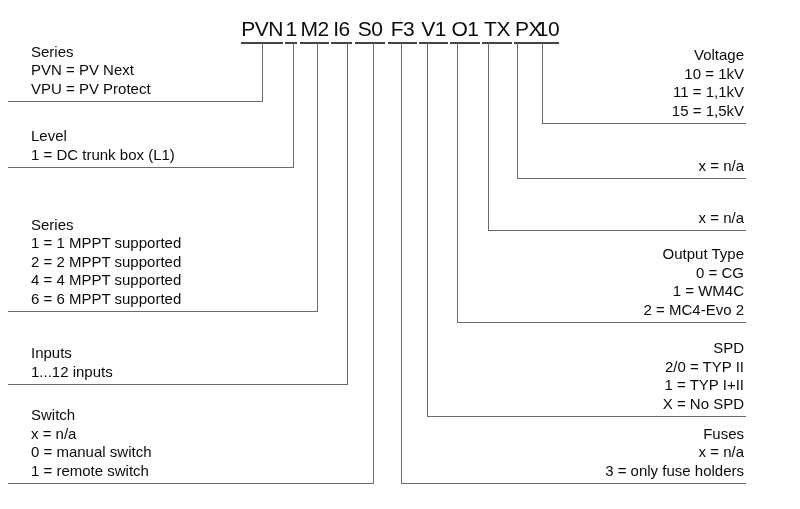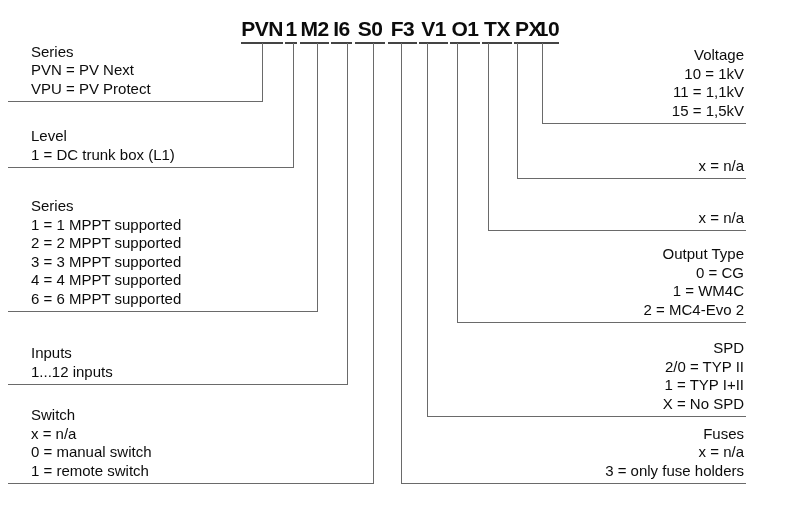--- a/index.html
+++ b/index.html
@@ -14,21 +14,21 @@
     position:relative;
     font-family:"Liberation Sans", sans-serif;
     color:var(--text);
     overflow:hidden;
   }
   
   .seg{
     position:absolute;
     top:16px;height:26px;
     border-bottom:2px solid var(--title-line);
-    font-weight:bold;
+    font-weight:normal;
     font-size:21px;
     letter-spacing:-0.5px;
     line-height:25px;
     display:flex;
     justify-content:center;
     align-items:flex-start;
     white-space:nowrap;
   }
   
   .vline{
@@ -90,21 +90,20 @@
 
 <div class="sec" style="left:8px;bottom:341px;width:262px">
   <div class="h">Level</div>
   <div class="ln">1 = DC trunk box (L1)</div>
 </div>
 
 <div class="sec" style="left:8px;bottom:197px;width:286px">
   <div class="h">Series</div>
   <div class="ln">1 = 1 MPPT supported</div>
   <div class="ln">2 = 2 MPPT supported</div>
-  <div class="ln">3 = 3 MPPT supported</div>
   <div class="ln">4 = 4 MPPT supported</div>
   <div class="ln">6 = 6 MPPT supported</div>
 </div>
 
 <div class="sec" style="left:8px;bottom:124px;width:316px">
   <div class="h">Inputs</div>
   <div class="ln">1...12 inputs</div>
 </div>
 
 <div class="sec" style="left:8px;bottom:25px;width:342px">

